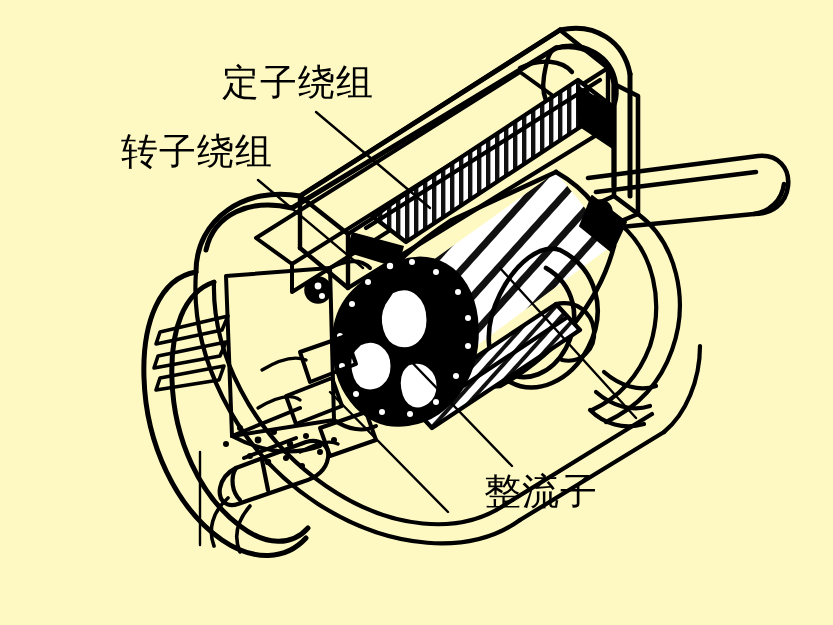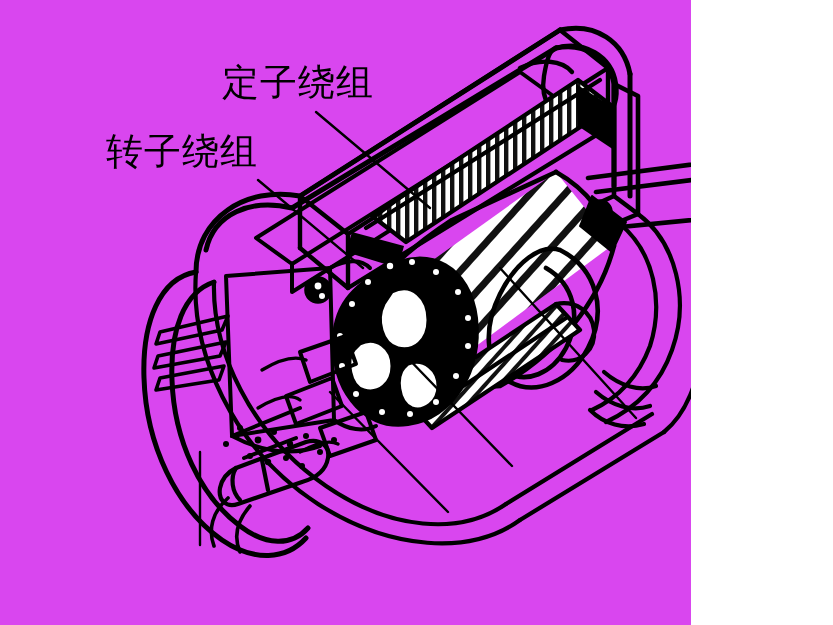--- a/index.html
+++ b/index.html
@@ -3,23 +3,23 @@
 <meta charset="utf-8">
 <title>DC Motor Cutaway Diagram</title>
 <style>
   html, body {
     margin: 0;
     padding: 0;
     background: #ffffff;
   }
   #page {
     position: relative;
-    width: 691px;
+    width: 833px;
     height: 625px;
-    background: #d946ef;
+    background: #fef9c3;
     overflow: hidden;
     font-family: "DejaVu Sans", "Liberation Sans", sans-serif;
   }
   #diagram-svg {
     position: absolute;
     left: 0;
     top: 0;
     width: 833px;
     height: 625px;
     display: block;
@@ -28,21 +28,21 @@
     position: absolute;
     color: #000000;
     font-family: "DejaVu Sans", "Liberation Sans", sans-serif;
     font-size: 37px;
     line-height: 1;
     letter-spacing: 1px;
     white-space: nowrap;
     font-weight: 400;
   }
   #label-stator-winding { left: 222px; top: 64px; }
-  #label-rotor-winding  { left: 106px; top: 133px; }
+  #label-rotor-winding  { left: 121px; top: 133px; }
   #label-rotor          { left: 608px; top: 428px; }
   #label-commutator     { left: 484px; top: 473px; }
   #label-brush          { left: 414px; top: 521px; }
   #label-terminal       { left: 128px; top: 552px; }
 </style>
 </head>
 <body>
 
 <div id="page">
 
@@ -293,16 +293,17 @@
       <path d="M200,545 L200,452"></path>
     </g>
 
   </svg>
 
   <div class="label-text" id="label-stator-winding">定子绕组</div>
 
   <div class="label-text" id="label-rotor-winding">转子绕组</div>
 
 
+  <div class="label-text" id="label-commutator">整流子</div>
 
 
 
 </div>
 
 </body></html>

